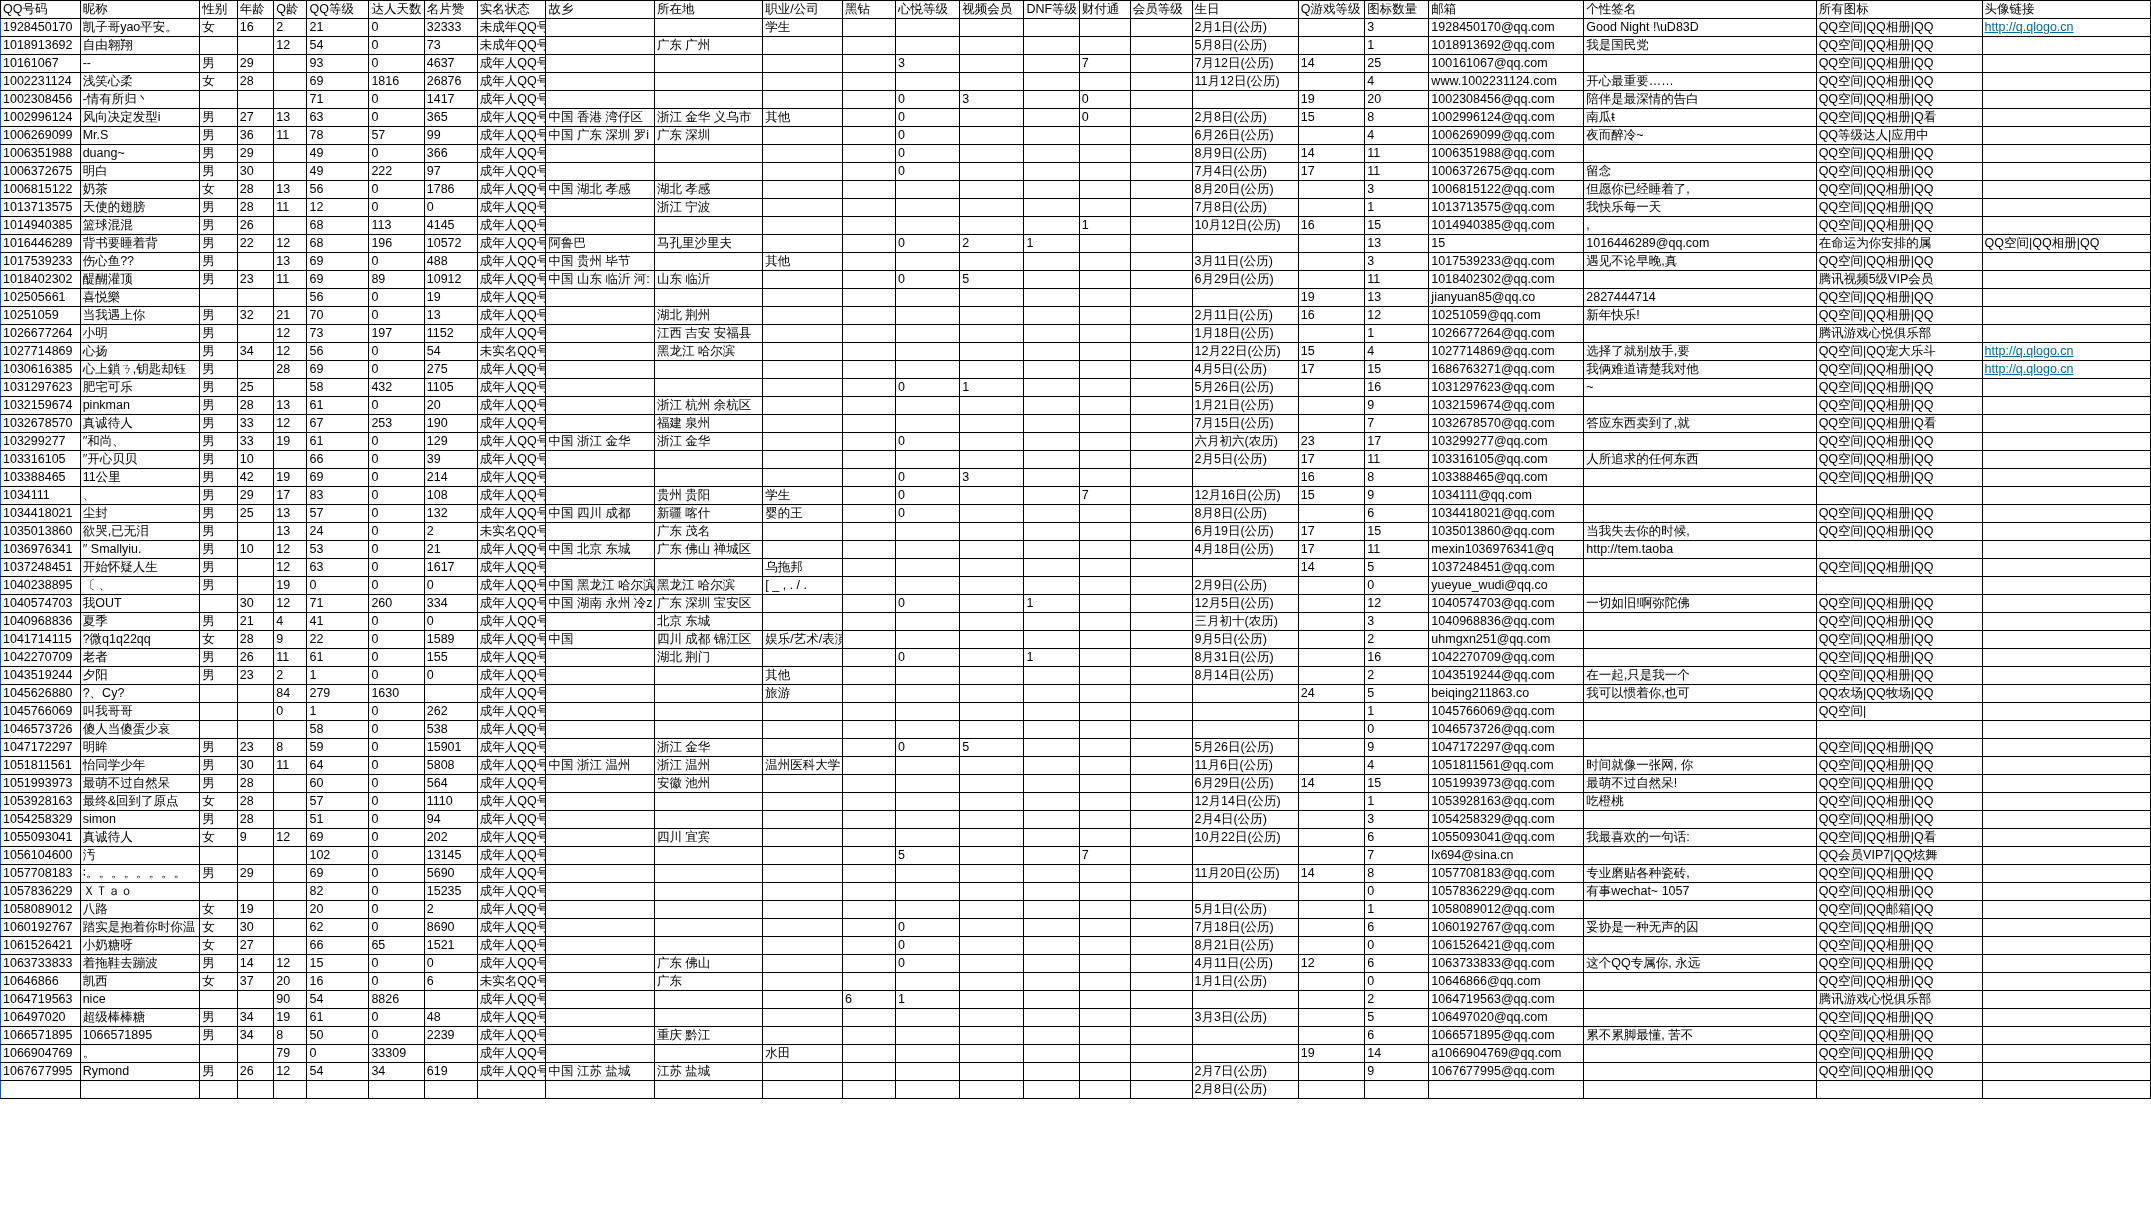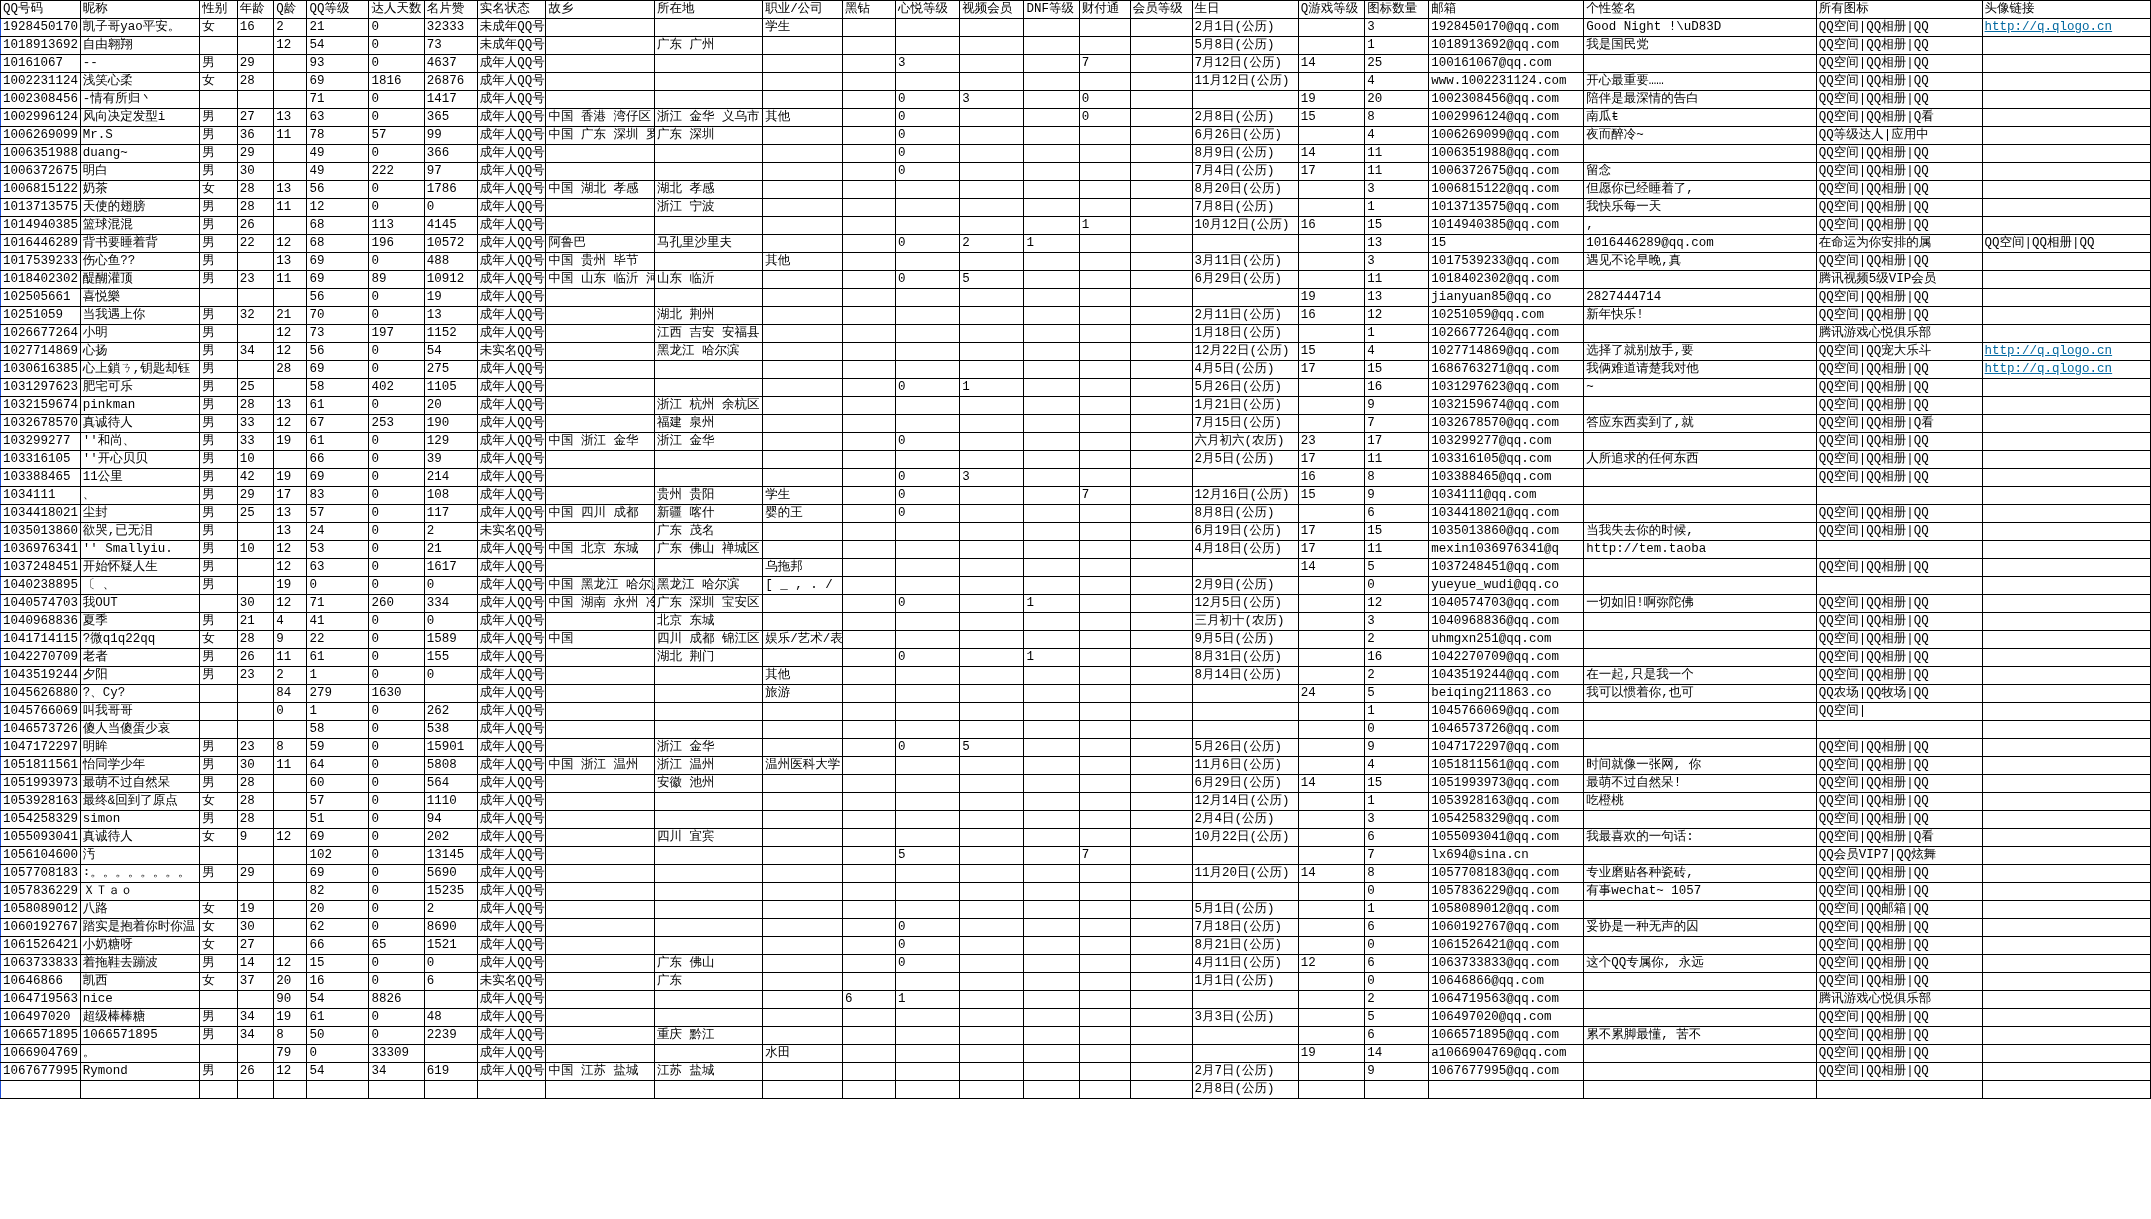--- a/index.html
+++ b/index.html
@@ -1,17 +1,17 @@
 <!DOCTYPE html>
 <html><head>
 <meta charset="utf-8">
 <style>
   html,body{margin:0;padding:0;background:#ffffff;}
   body{font-family:"Liberation Sans","DejaVu Sans",sans-serif;font-size:12px;color:#000;}
-  #sheet{width:2151px;font-family:Liberation Mono, monospace;}
+  #sheet{width:2151px;}
   table{border-collapse:collapse;table-layout:fixed;width:2151px;}
   th,td{
     border-right:1px solid #000;
     border-bottom:1px solid #000;
     padding:0 2px;
     font-weight:normal;
     font-size:12.5px;
     line-height:17px;
     height:17px;
     white-space:nowrap;
@@ -656,21 +656,21 @@
           <td>QQ空间|QQ相册|QQ</td>
           <td><span class="link">http://q.qlogo.cn</span></td>
         </tr>
         <tr>
           <td>1031297623</td>
           <td>肥宅可乐</td>
           <td>男</td>
           <td>25</td>
           <td></td>
           <td>58</td>
-          <td>402</td>
+          <td>432</td>
           <td>1105</td>
           <td>成年人QQ号</td>
           <td></td>
           <td></td>
           <td></td>
           <td></td>
           <td>0</td>
           <td>1</td>
           <td></td>
           <td></td>
@@ -846,21 +846,21 @@
           <td></td>
         </tr>
         <tr>
           <td>1034418021</td>
           <td>尘封</td>
           <td>男</td>
           <td>25</td>
           <td>13</td>
           <td>57</td>
           <td>0</td>
-          <td>117</td>
+          <td>132</td>
           <td>成年人QQ号</td>
           <td>中国 四川 成都</td>
           <td>新疆 喀什</td>
           <td>婴的王</td>
           <td></td>
           <td>0</td>
           <td></td>
           <td></td>
           <td></td>
           <td></td>

